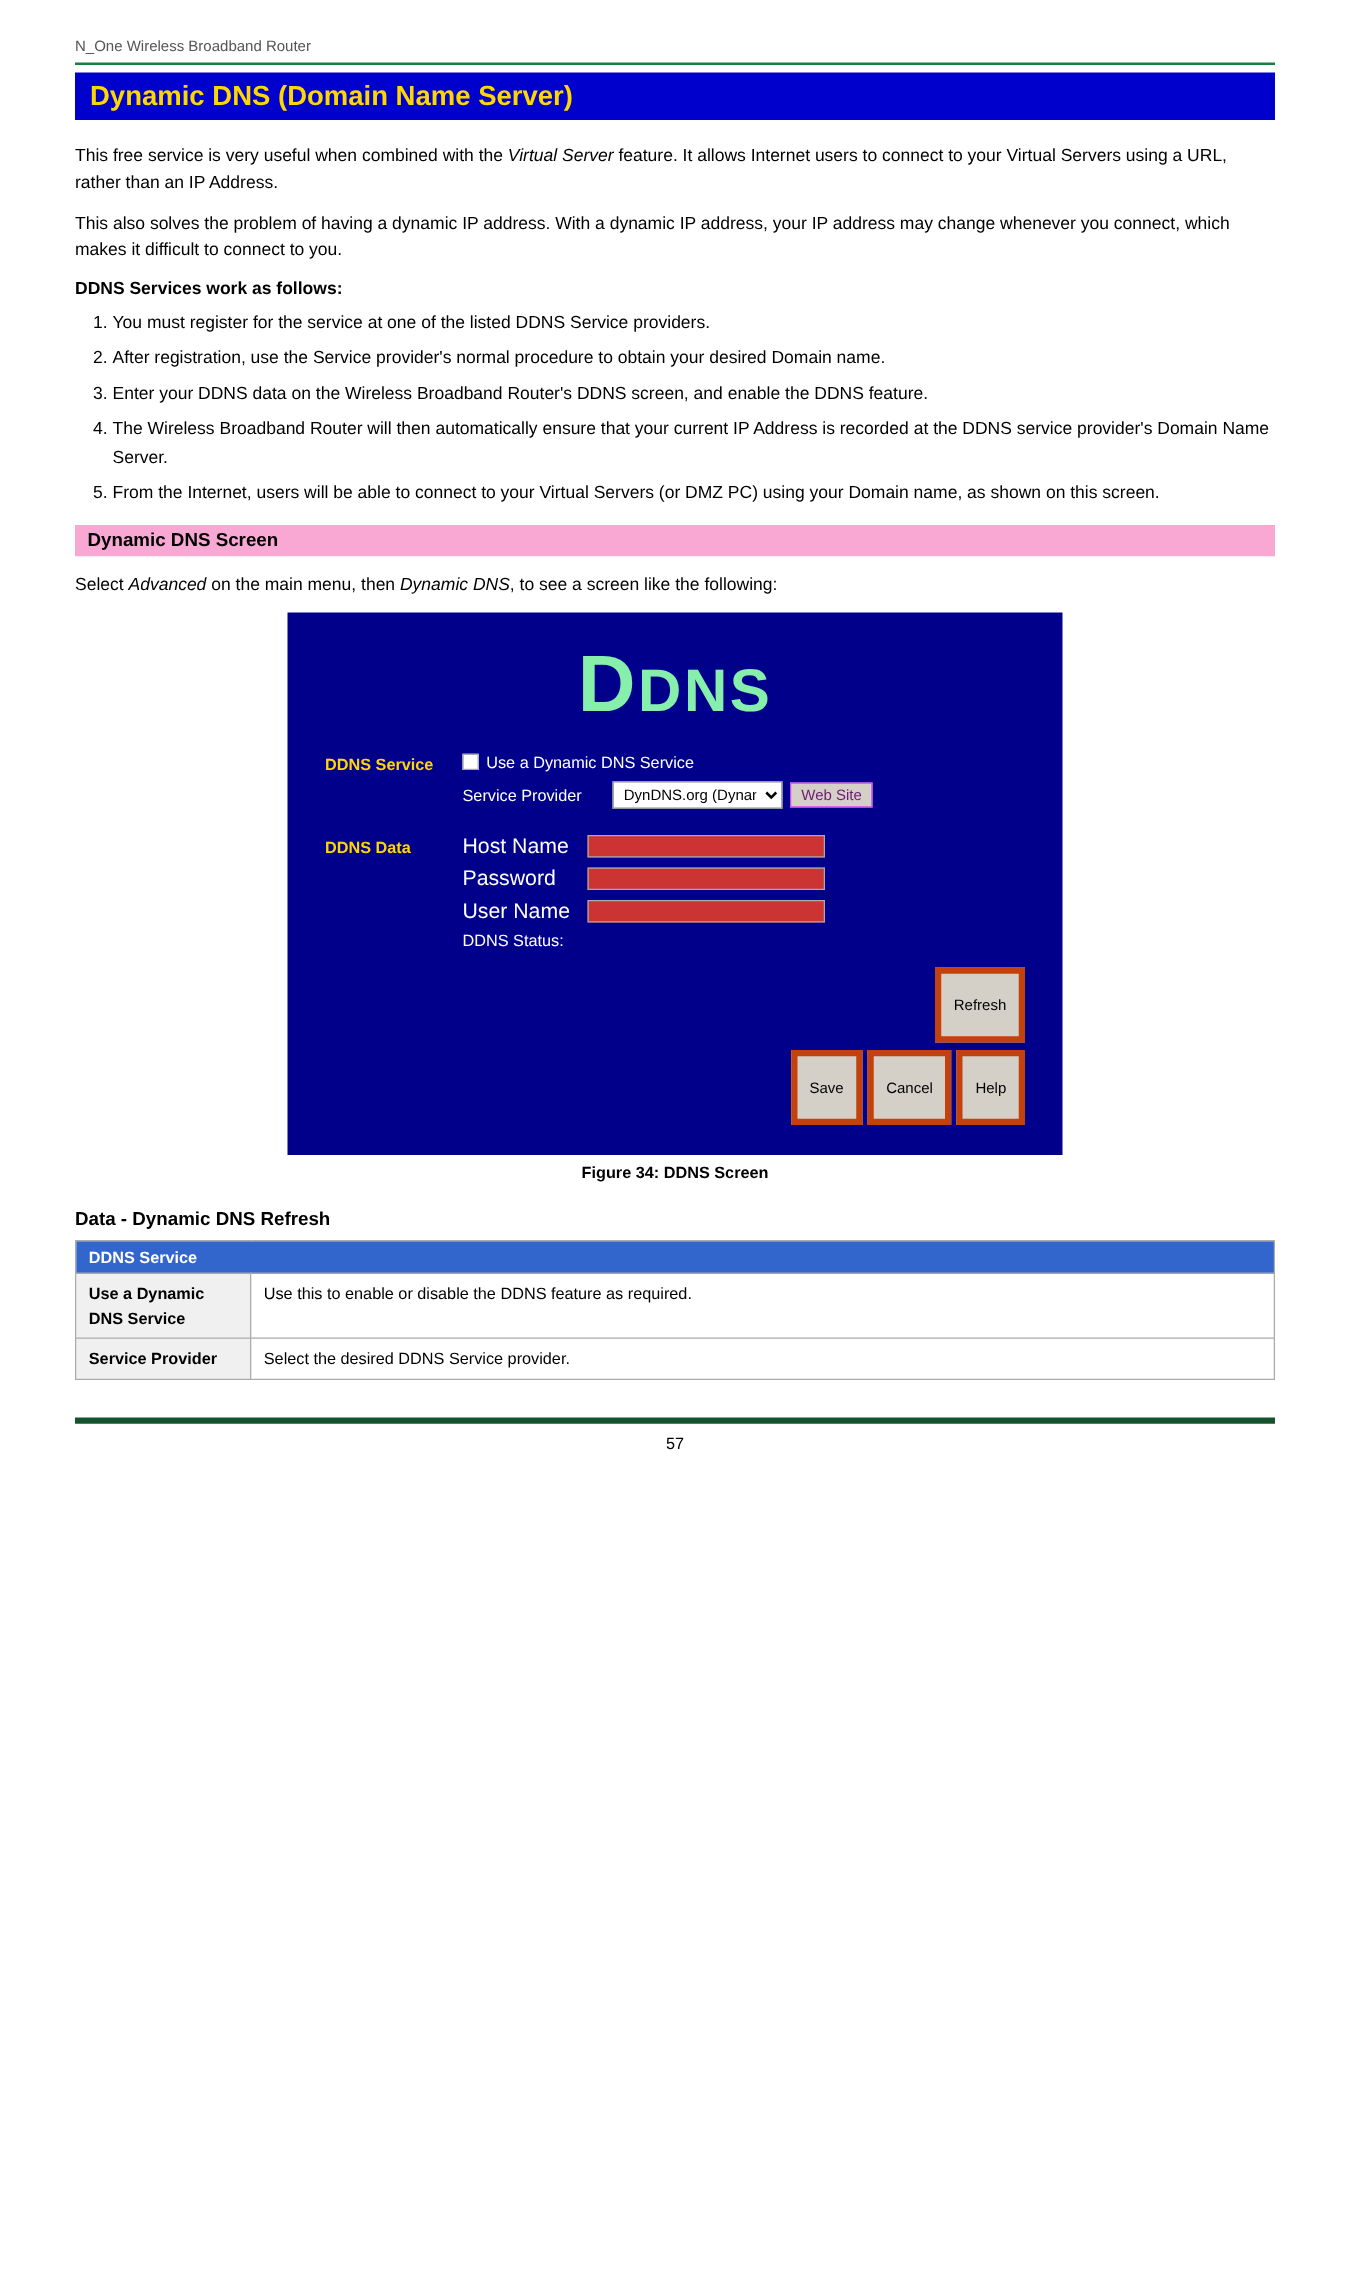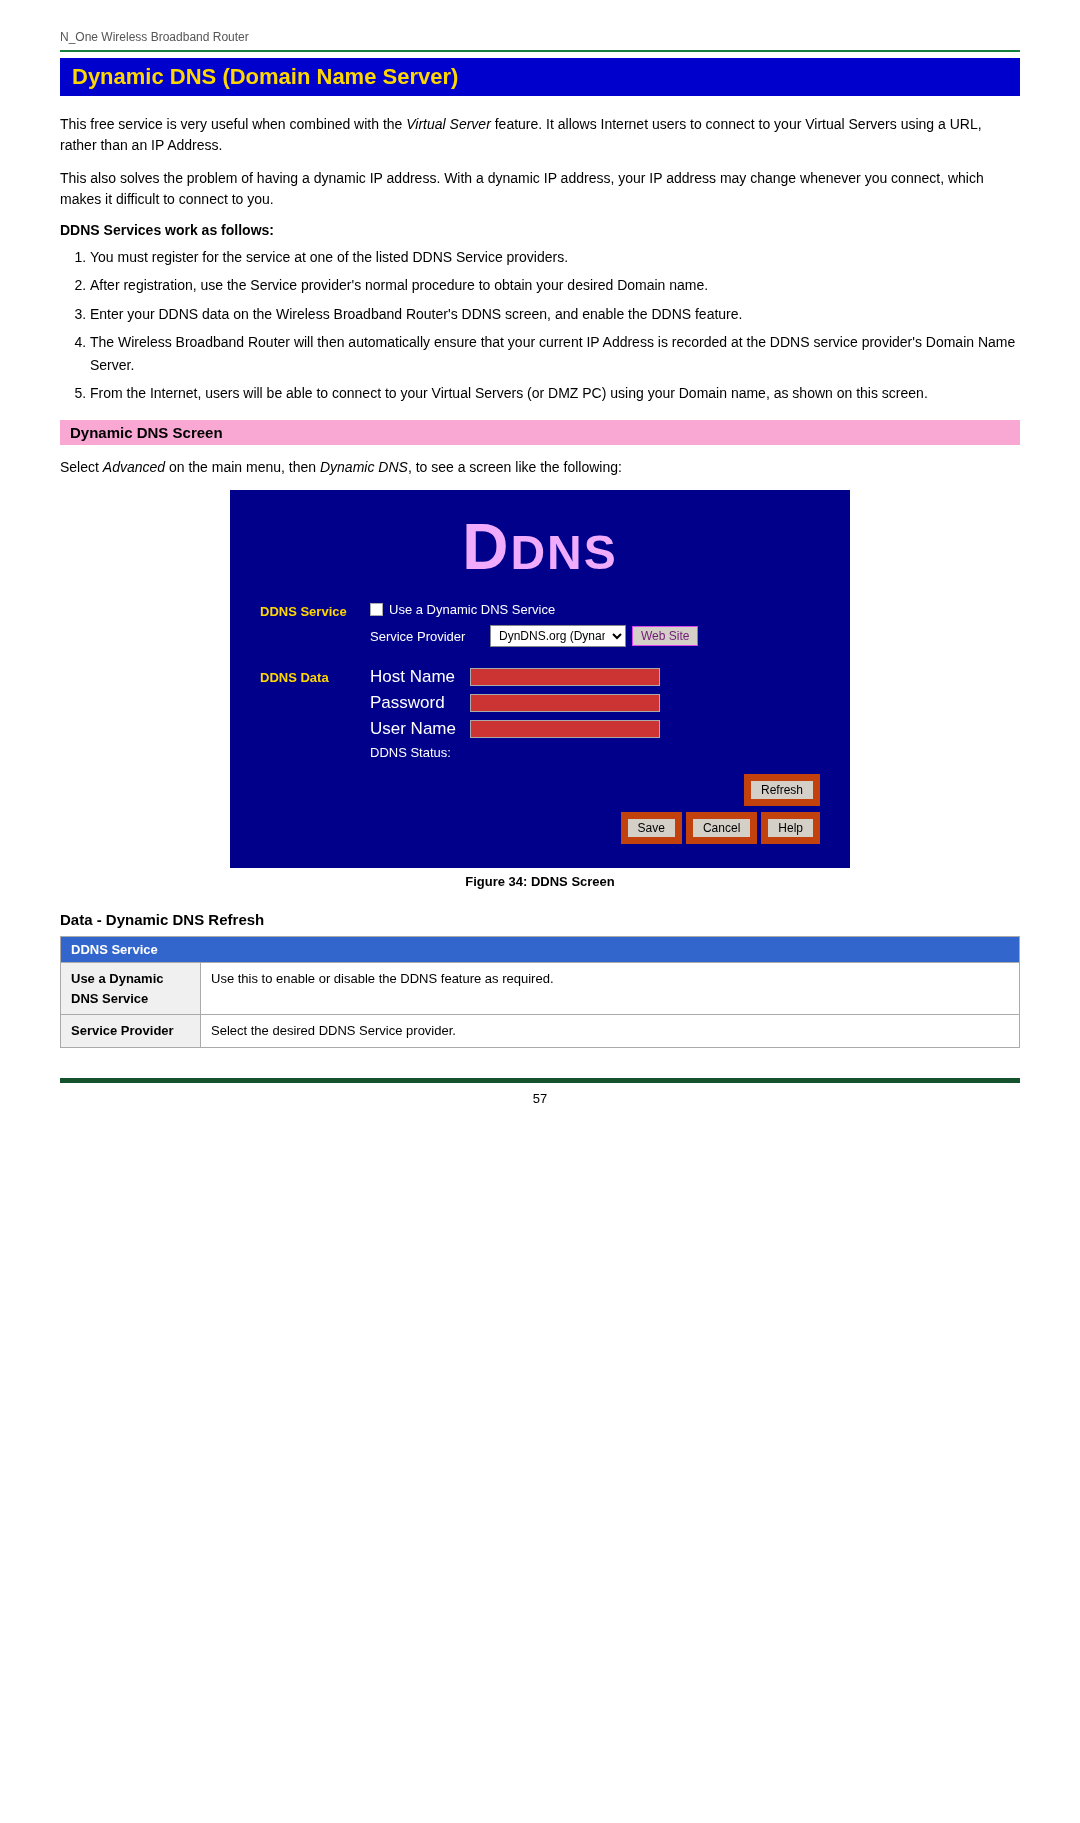--- a/index.html
+++ b/index.html
@@ -77,21 +77,21 @@
       color: #fff;
       width: 620px;
       padding: 20px 30px 24px 30px;
       font-size: 13px;
     }
 
     .ddns-logo {
       text-align: center;
       font-size: 48px;
       font-weight: bold;
-      color: #f0abfc;
+      color: #86efac;
       margin-bottom: 18px;
       letter-spacing: 2px;
     }
     .ddns-logo .big-d {
       font-size: 64px;
     }
 
     .ddns-form-section {
       display: flex;
       margin-bottom: 10px;
@@ -197,23 +197,23 @@
 
     .ddns-refresh-row {
       display: flex;
       justify-content: flex-end;
       margin-bottom: 6px;
     }
 
     .ddns-button {
       background: #d4d0c8;
       color: #000;
-      border: 7px solid #c2410c;
+      border: 5px solid #c2410c;
       font-size: 12px;
-      padding: 2px 10px;
+      padding: 18px 10px;
       cursor: pointer;
       text-align: right;
     }
 
     .ddns-bottom-buttons {
       display: flex;
       justify-content: flex-end;
       gap: 4px;
     }
 

